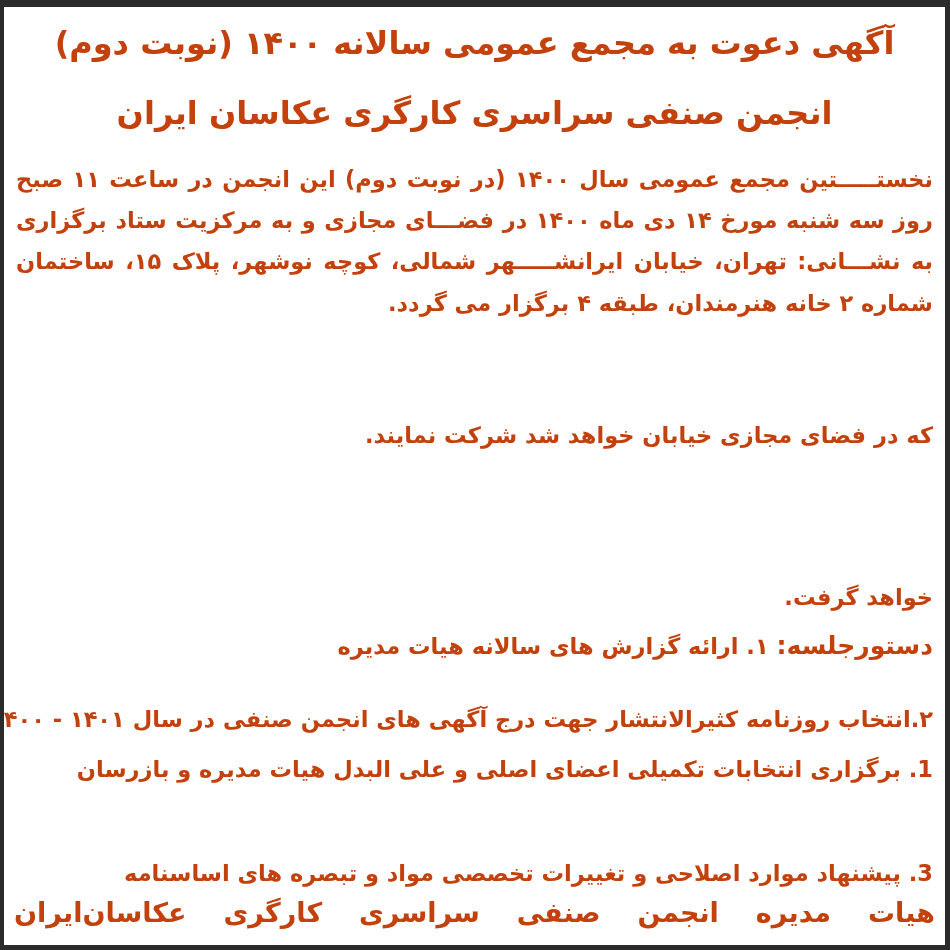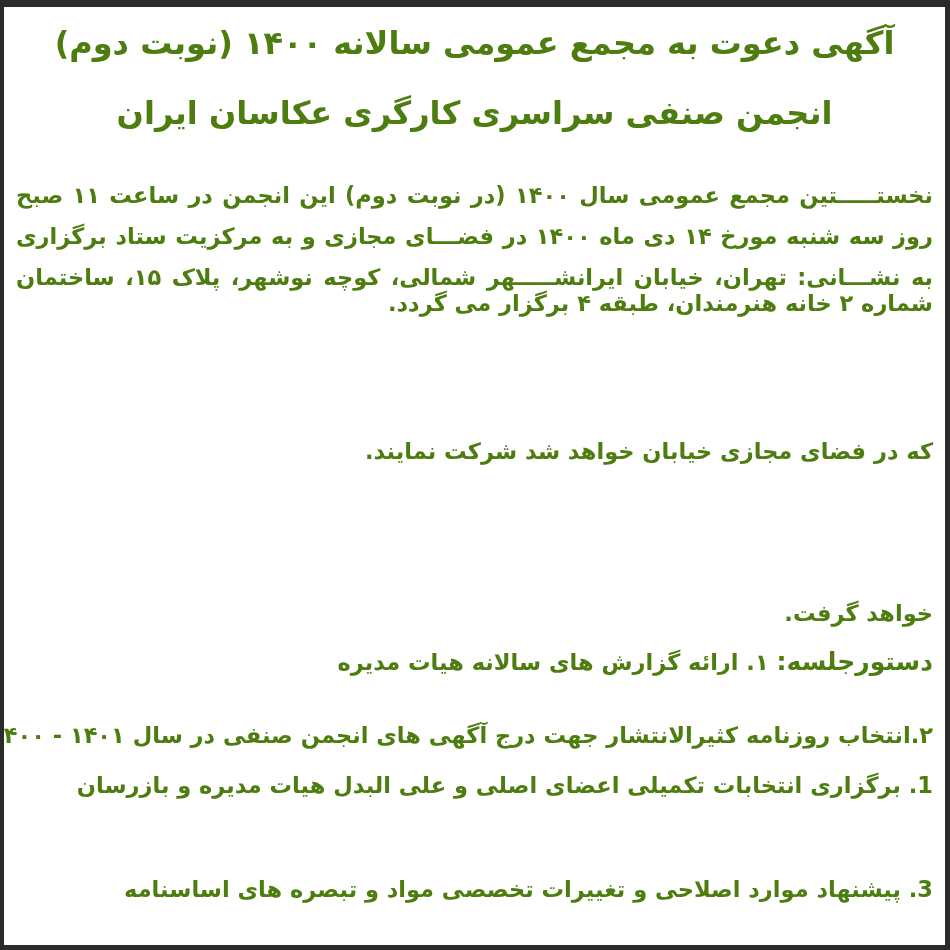--- a/index.html
+++ b/index.html
@@ -11,41 +11,40 @@
     border-top: 7px solid #2b2b2b;
     border-left: 4px solid #2b2b2b;
     border-right: 5px solid #2b2b2b;
     border-bottom: 5px solid #2b2b2b;
     background: #ffffff;
   }
   .doc {
     position: absolute; left: 4px; top: 7px; width: 941px; height: 938px;
     direction: rtl;
     font-family: "DejaVu Sans", sans-serif;
-    color: #4d7c0f;
+    color: #c2410c;
   }
   .title {
     position: absolute; left: 0; right: 0;
     text-align: center;
     font-weight: bold;
     font-size: 32px;
     line-height: 48px;
     letter-spacing: 0px;
   }
   .t1 { top: 12px; }
   .t2 { top: 82px; }
   .line {
     position: absolute; right: 12px; left: 12px;
     font-weight: bold;
     font-size: 22.5px;
     line-height: 40px;
     white-space: nowrap;
     text-align: justify;
     text-align-last: justify;
-    margin-top: 16px;
   }
   .line.last { text-align-last: right; }
   .agenda-label { font-weight: 900; font-size: 25px; }
   .signature {
     position: absolute; right: 10px; left: 10px;
     font-weight: bold; font-size: 27px; line-height: 40px;
     text-align-last: justify; text-align: justify; white-space: nowrap;
   }
 </style>
 </head>
@@ -68,13 +67,14 @@
   <div class="line last" style="top:570px;">خواهد گرفت.</div>
 
   <div class="line last" style="top:619px; text-align-last:right;">
     <span class="agenda-label">دستورجلسه:</span>
     <span>۱.  ارائه گزارش های سالانه هیات مدیره</span>
   </div>
   <div class="line" style="top:692px;">۲.انتخاب روزنامه کثیرالانتشار جهت درج آگهی های انجمن صنفی در سال ۱۴۰۱ - ۱۴۰۰</div>
   <div class="line last" style="top:742px;">1. برگزاری انتخابات تکمیلی اعضای اصلی و علی البدل هیات مدیره و بازرسان</div>
   <div class="line last" style="top:846px;">3. پیشنهاد موارد اصلاحی و تغییرات تخصصی مواد و تبصره های اساسنامه</div>
 
+  <div class="signature" style="top:886px;">هیات مدیره انجمن صنفی سراسری کارگری عکاسان‌ایران</div>
 </div>
 
 </body></html>

